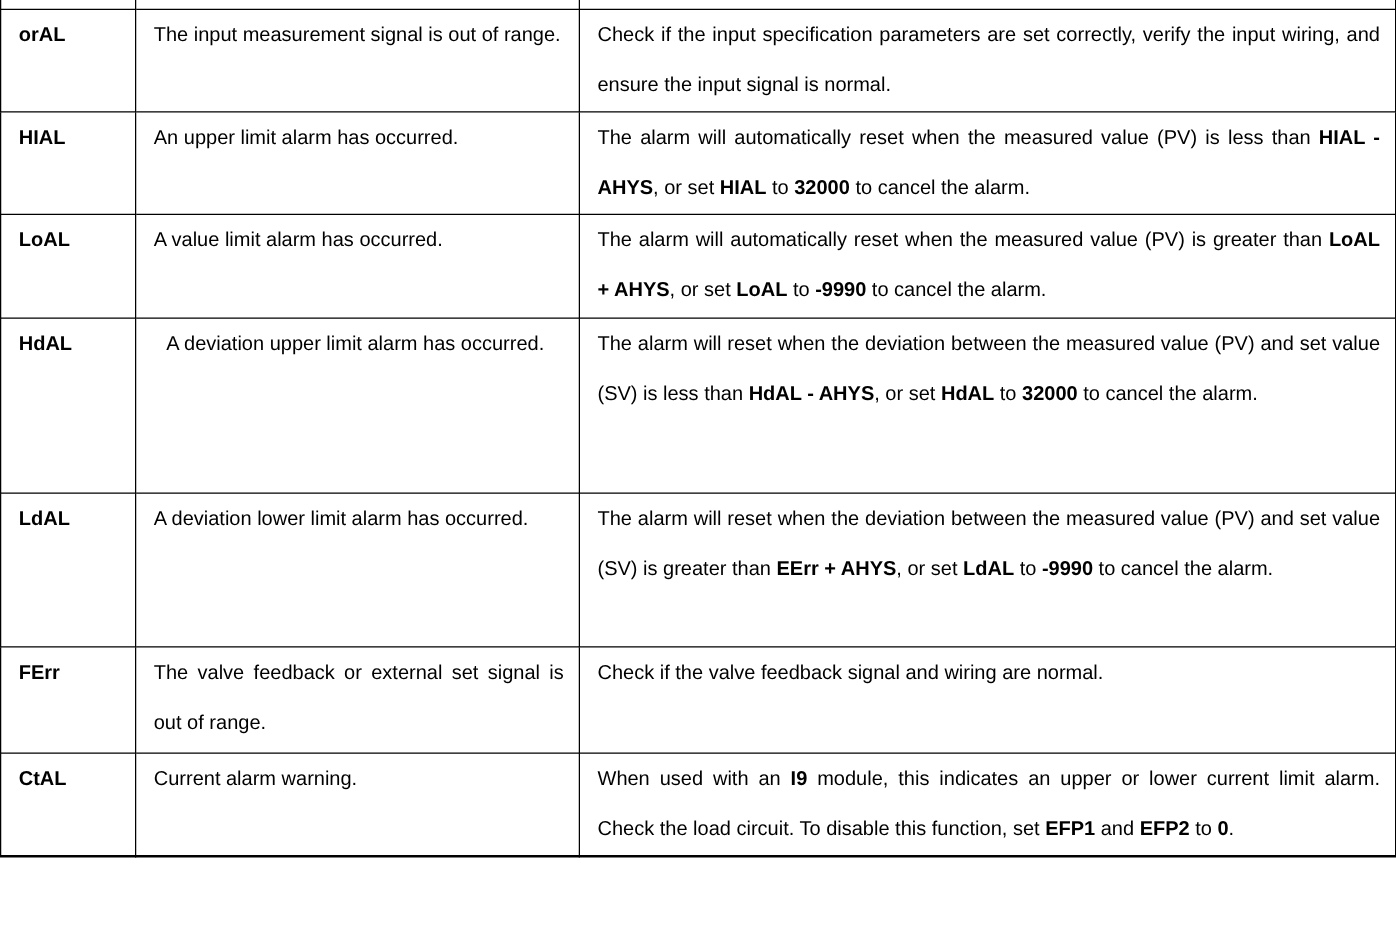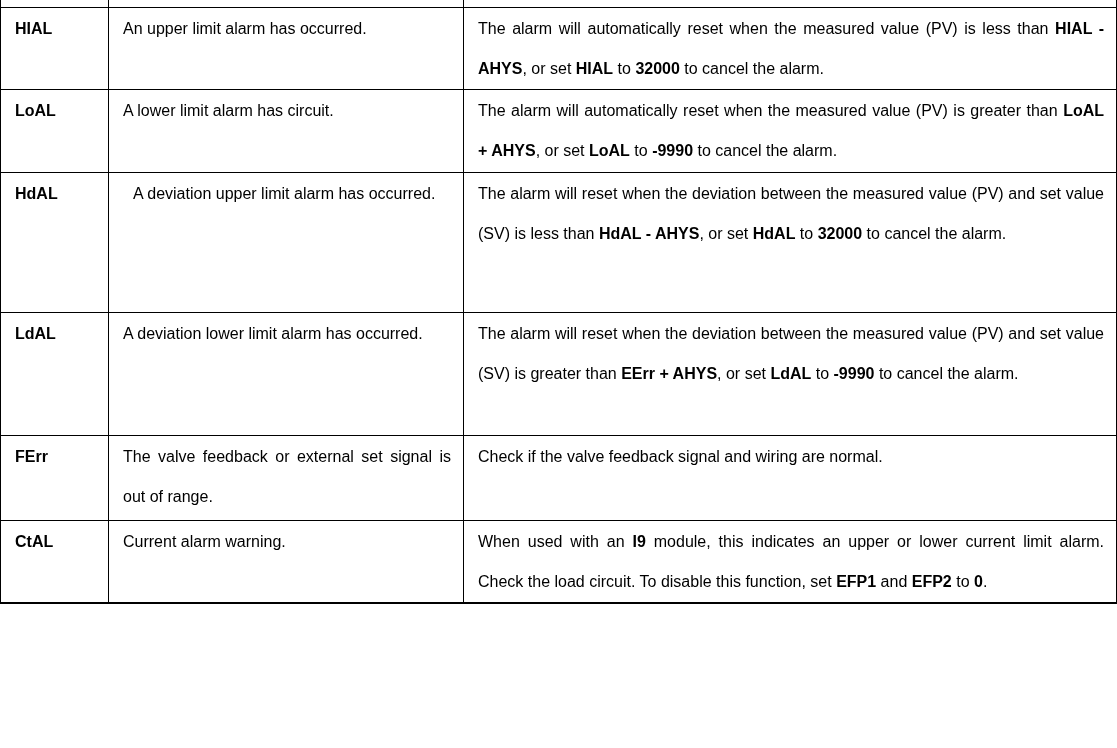--- a/index.html
+++ b/index.html
@@ -74,30 +74,35 @@
     <col class="c-sol">
   </colgroup>
 
   <tbody>
       <tr class="spacer-row">
     <td></td>
     <td></td>
     <td></td>
   </tr>
 
+  <tr class="r-oral">
+    <td class="code-cell">orAL</td>
+    <td class="desc-cell">The input measurement signal is out of range.</td>
+    <td class="sol-cell"><span>Check if the input specification parameters are set correctly, verify the input wiring, and ensure the input signal is normal.</span></td>
+  </tr>
 
   <tr class="r-hial">
     <td class="code-cell">HIAL</td>
     <td class="desc-cell">An upper limit alarm has occurred.</td>
     <td class="sol-cell"><span>The alarm will automatically reset when the measured value (PV) is less than </span><span class="b">HIAL - AHYS</span><span>, or set </span><span class="b">HIAL</span><span> to </span><span class="b">32000</span><span> to cancel the alarm.</span></td>
   </tr>
 
   <tr class="r-loal">
     <td class="code-cell">LoAL</td>
-    <td class="desc-cell">A lower limit alarm has circuit.</td>
+    <td class="desc-cell">A value limit alarm has occurred.</td>
     <td class="sol-cell"><span>The alarm will automatically reset when the measured value (PV) is greater than </span><span class="b">LoAL + AHYS</span><span>, or set </span><span class="b">LoAL</span><span> to </span><span class="b">-9990</span><span> to cancel the alarm.</span></td>
   </tr>
 
   <tr class="r-hdal">
     <td class="code-cell">HdAL</td>
     <td class="desc-cell indent-first">A deviation upper limit alarm has occurred.</td>
     <td class="sol-cell"><span>The alarm will reset when the deviation between the measured value (PV) and set value (SV) is less than </span><span class="b">HdAL - AHYS</span><span>, or set </span><span class="b">HdAL</span><span> to </span><span class="b">32000</span><span> to cancel the alarm.</span></td>
   </tr>
 
   <tr class="r-ldal">

